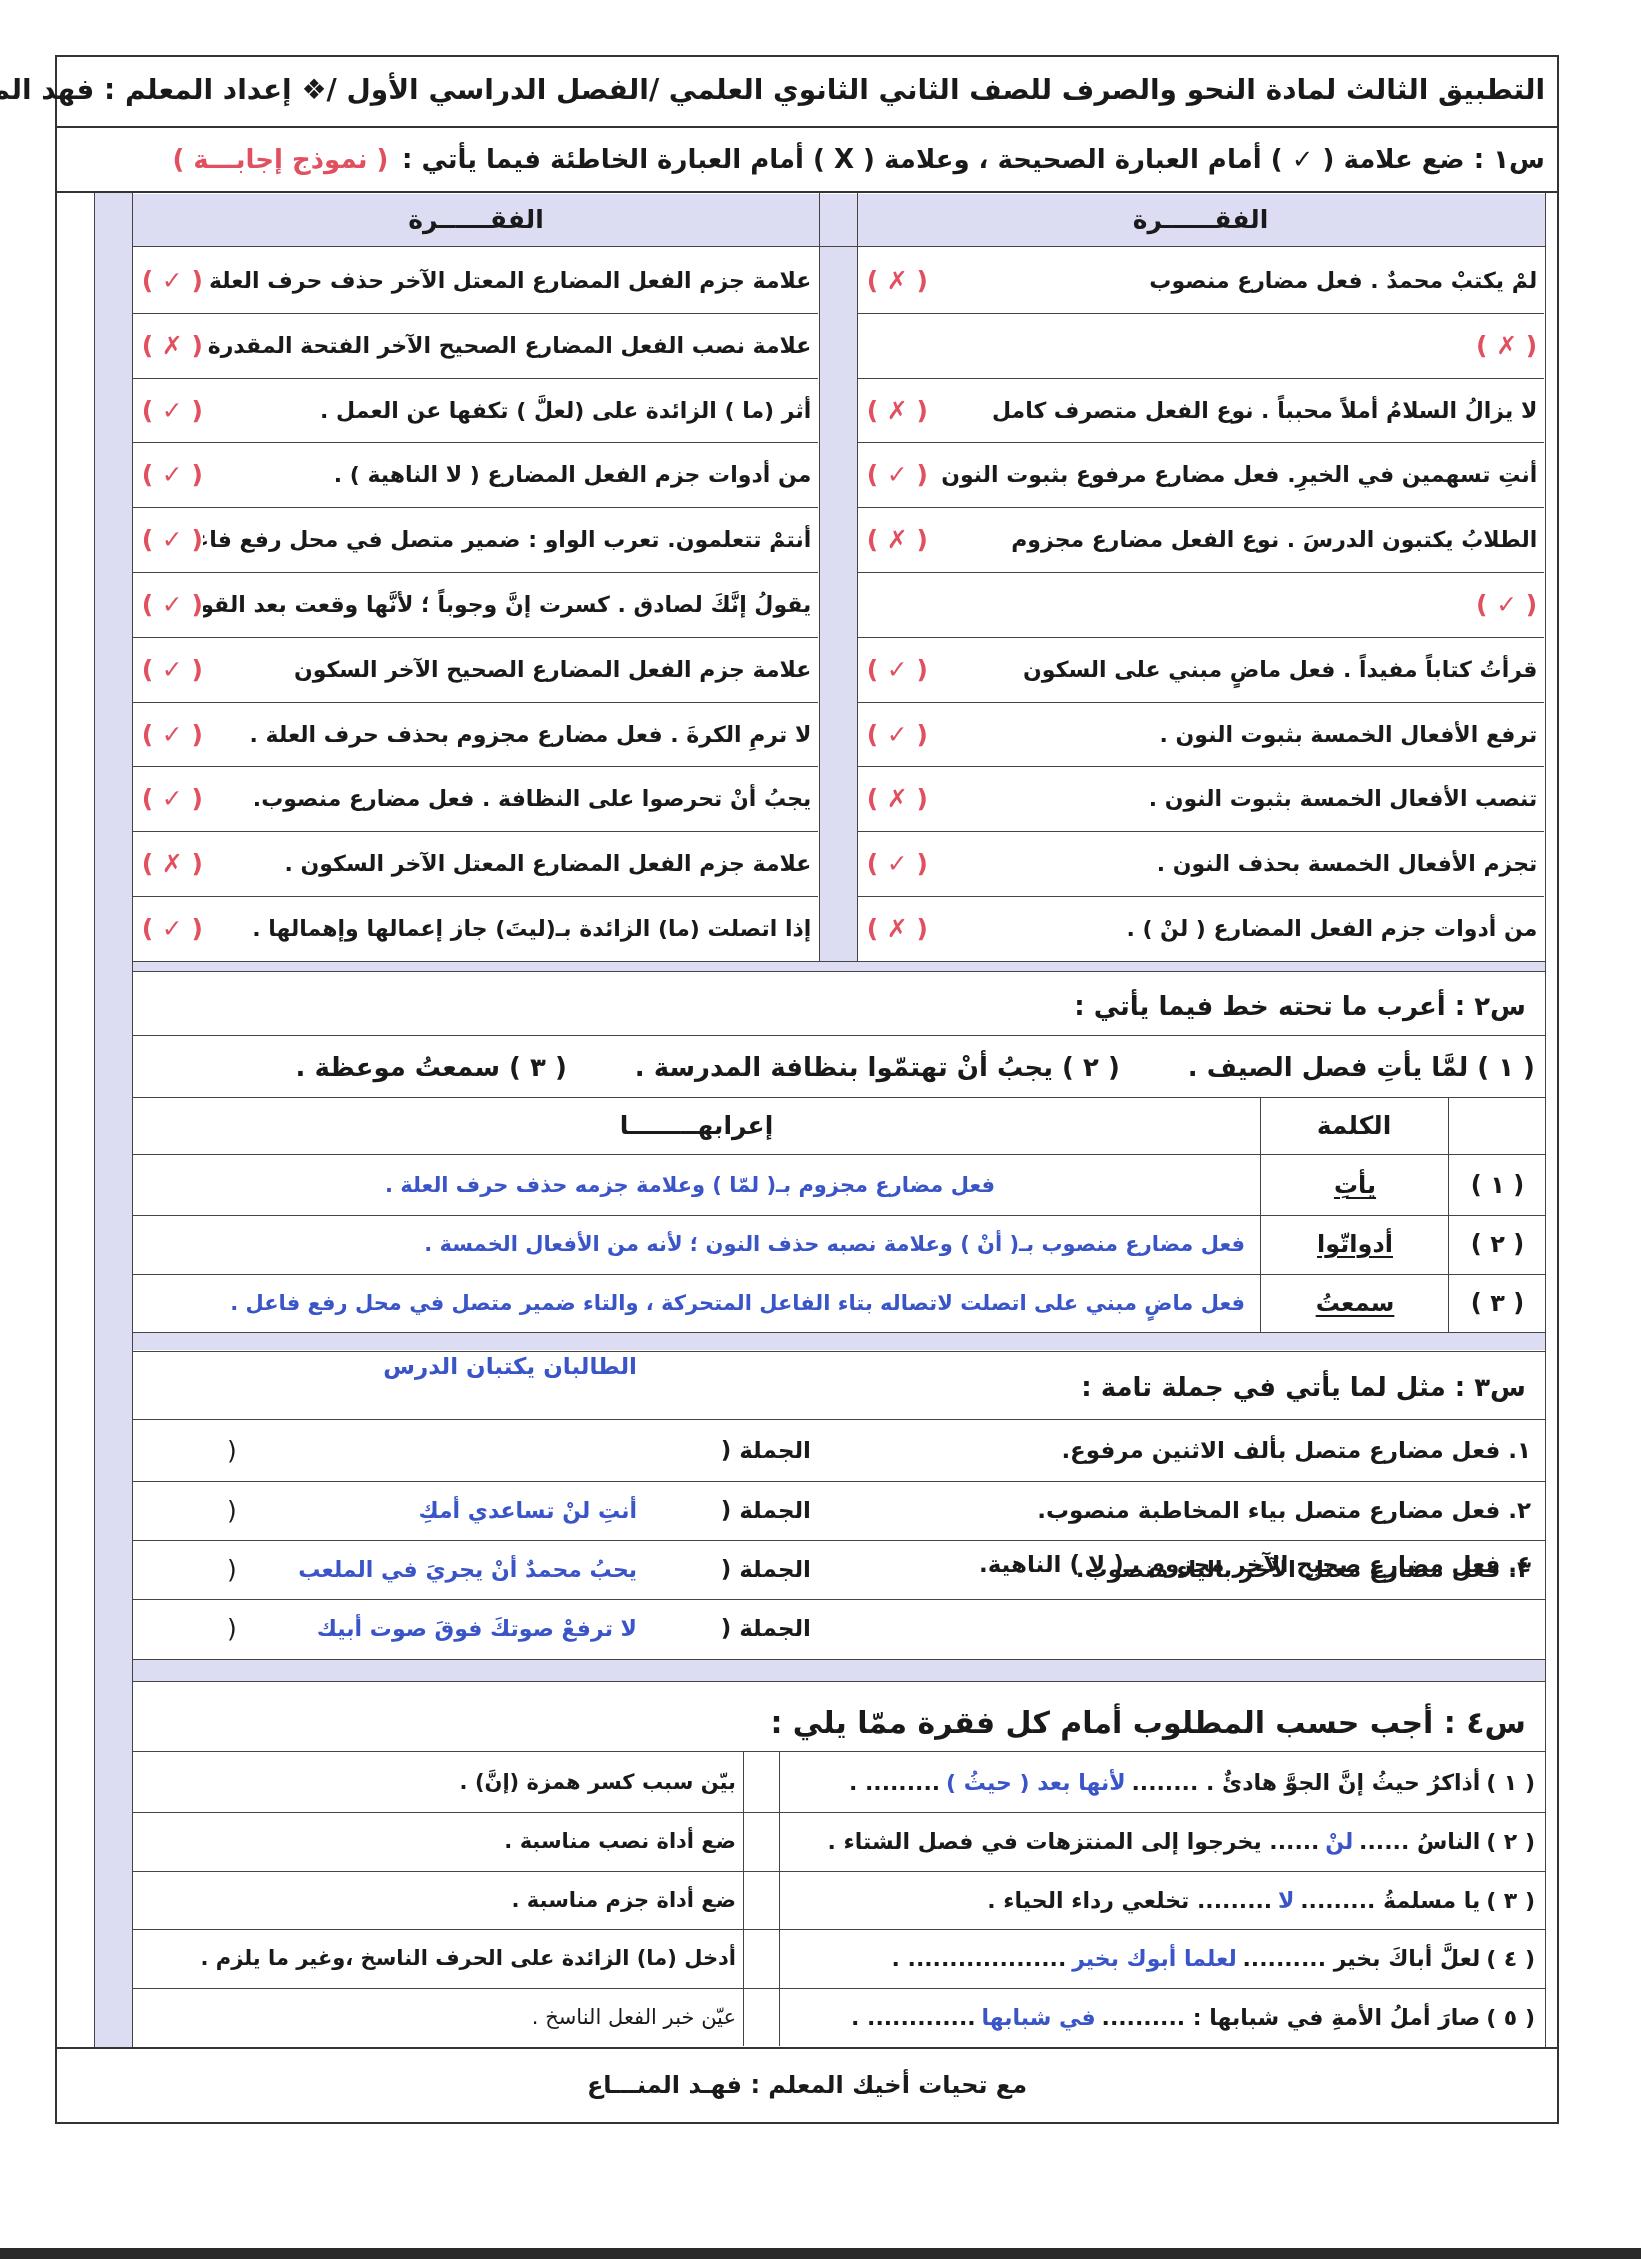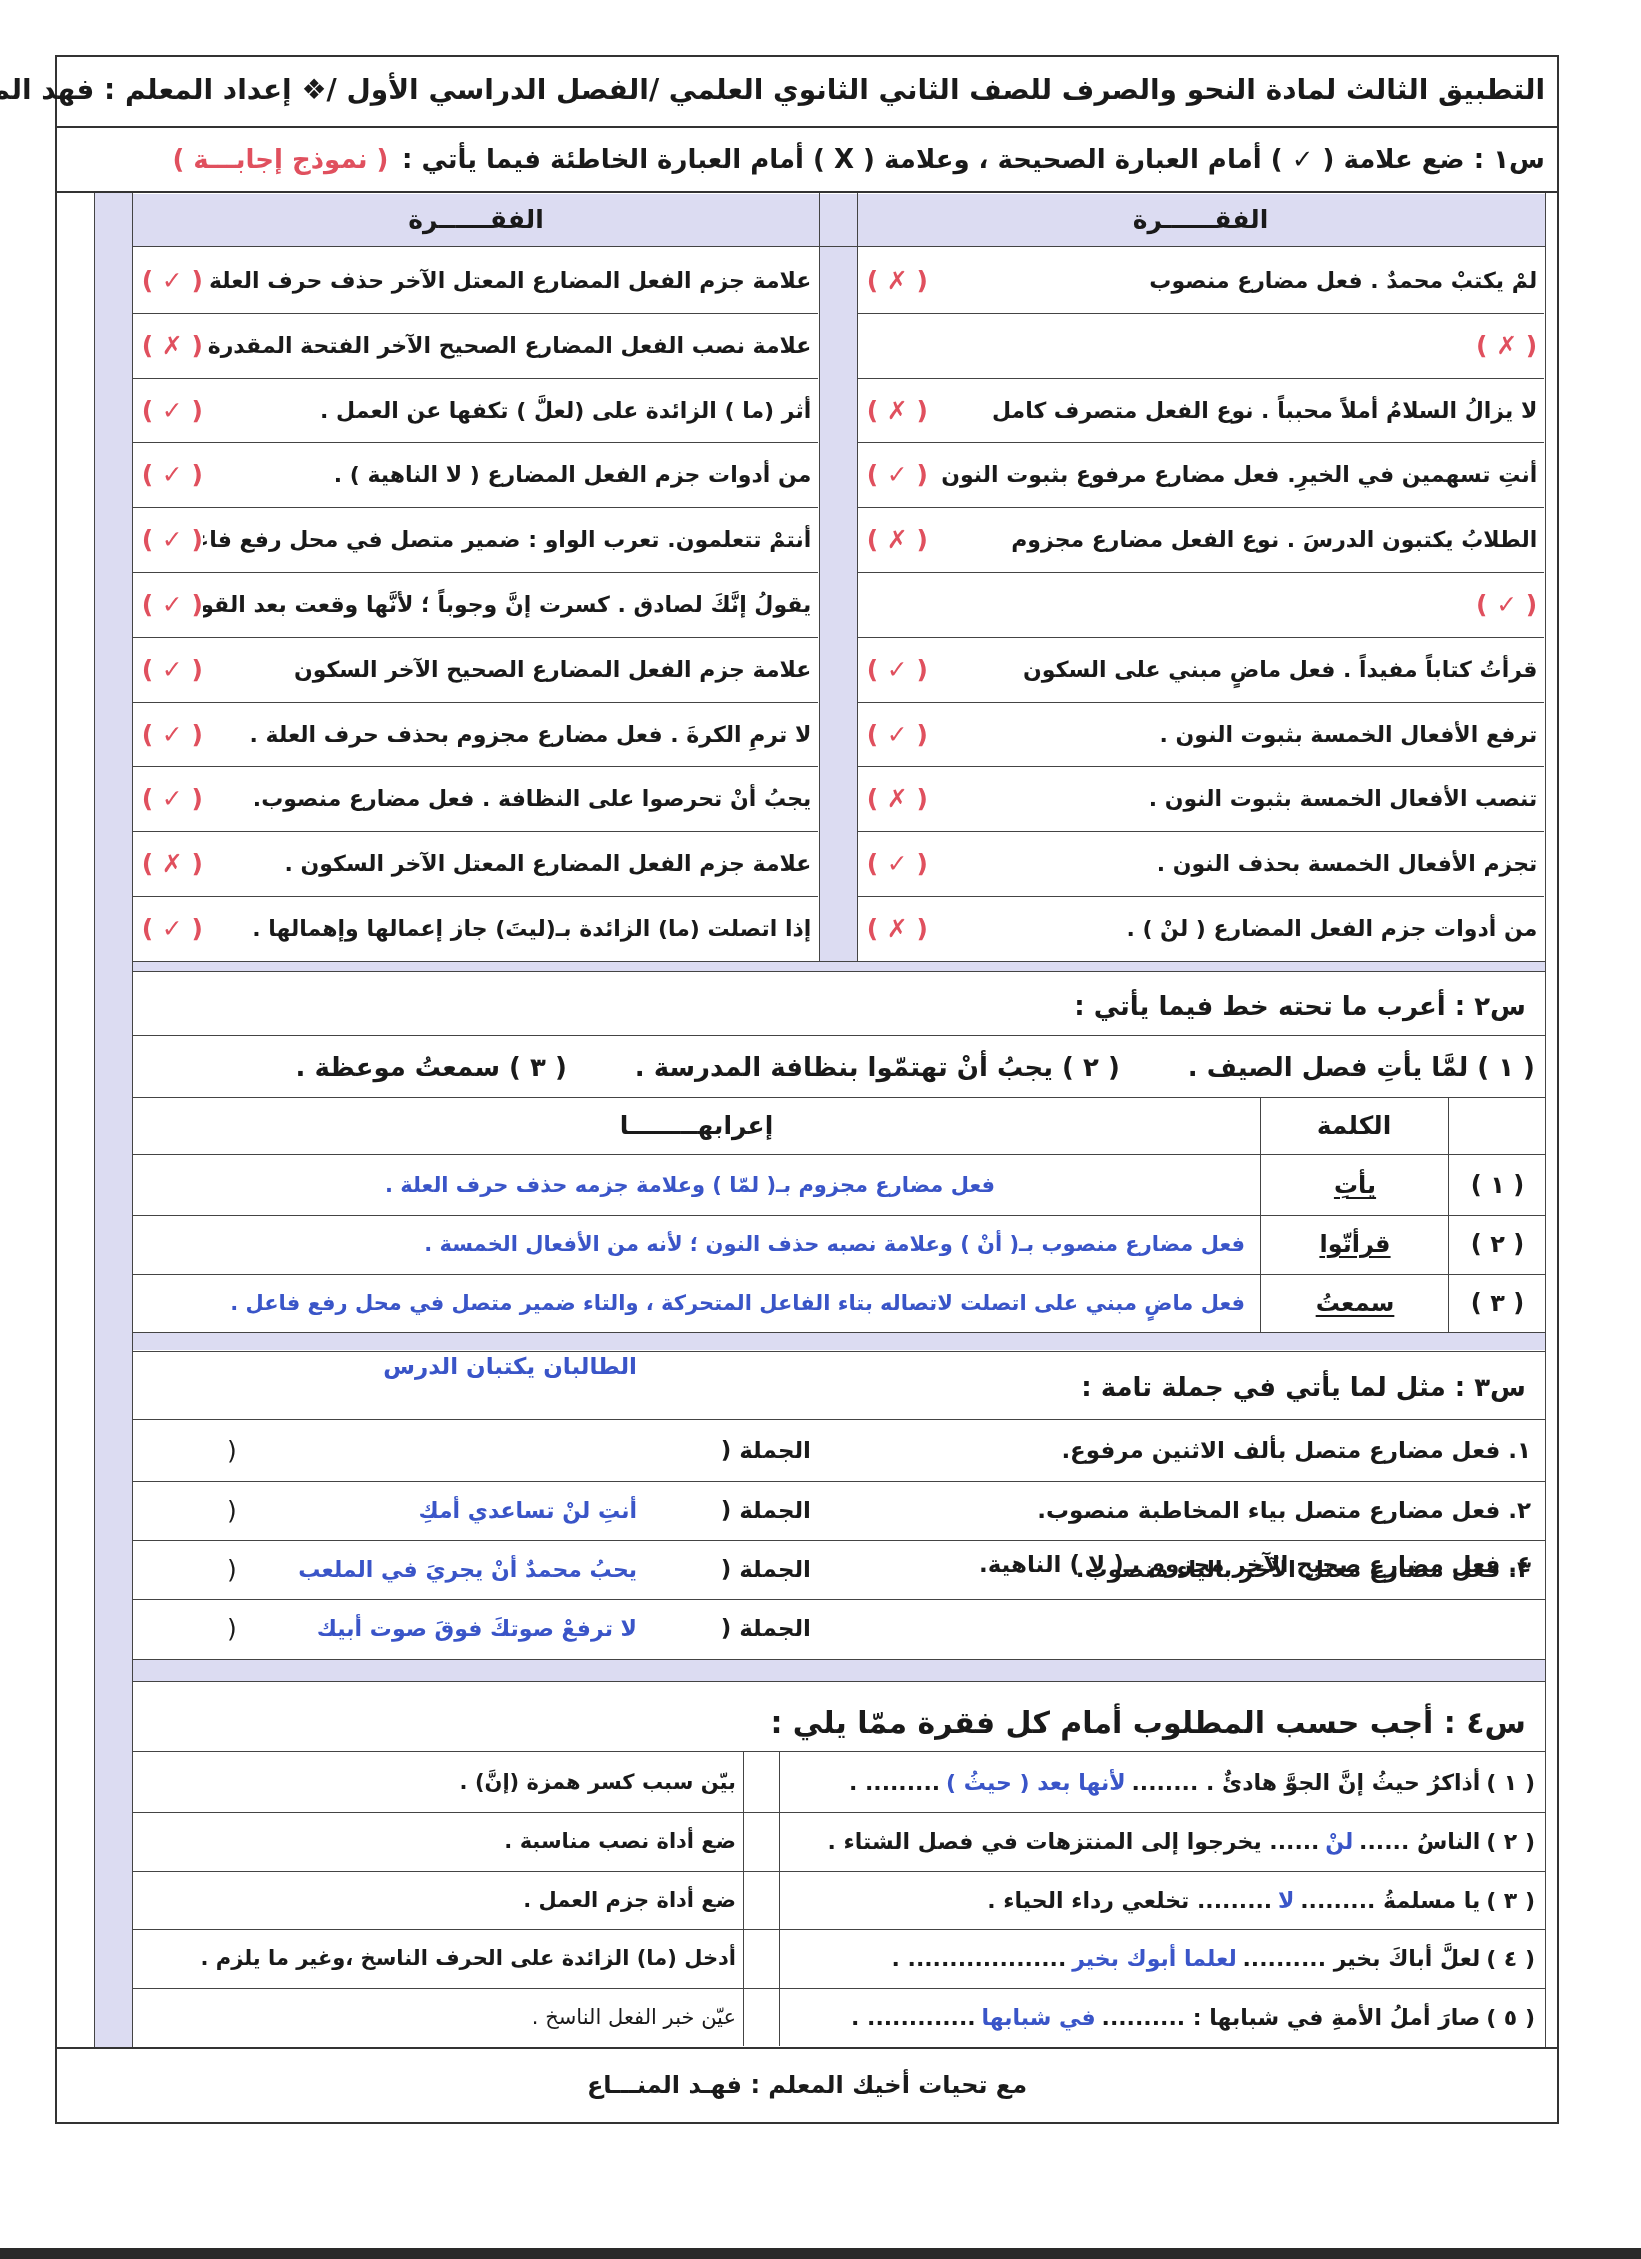--- a/index.html
+++ b/index.html
@@ -182,21 +182,21 @@
 <div class="abs hdr" style="left:1260px; top:1101px; width:188px; height:50px; line-height:50px; letter-spacing:1px;">الكلمة</div>
 <div class="abs hdr" style="left:133px; top:1101px; width:1127px; height:50px; line-height:50px; letter-spacing:1px;">إعرابهــــــــا</div>
 <div class="hline thin" style="left:132px; top:1154px; width:1413px;"></div>
 
 <div id="q2-rows">
     <div class="abs" style="left: 1450px; top: 1156px; width: 95px; height: 59px; line-height: 59px; text-align: center; font-weight: bold; font-size: 24px; direction: rtl;">( ١ )</div>
     <div class="abs" style="left: 1262px; top: 1156px; width: 186px; height: 59px; line-height: 59px; text-align: center; font-weight: bold; font-size: 24px; direction: rtl;"><u>يأتِ</u></div>
     <div class="abs answer-blue" style="left: 135px; top: 1156px; width: 1110px; height: 59px; line-height: 59px; text-align: center; font-size: 21px; direction: rtl; white-space: nowrap; overflow: hidden;">فعل مضارع مجزوم بـ( لمّا ) وعلامة جزمه حذف حرف العلة .</div>
     <div class="hline thin" style="left: 132px; top: 1215px; width: 1413px;"></div>
     <div class="abs" style="left: 1450px; top: 1215px; width: 95px; height: 59px; line-height: 59px; text-align: center; font-weight: bold; font-size: 24px; direction: rtl;">( ٢ )</div>
-    <div class="abs" style="left: 1262px; top: 1215px; width: 186px; height: 59px; line-height: 59px; text-align: center; font-weight: bold; font-size: 24px; direction: rtl;"><u>قرأتّوا</u></div>
+    <div class="abs" style="left: 1262px; top: 1215px; width: 186px; height: 59px; line-height: 59px; text-align: center; font-weight: bold; font-size: 24px; direction: rtl;"><u>أدواتّوا</u></div>
     <div class="abs answer-blue" style="left: 135px; top: 1215px; width: 1110px; height: 59px; line-height: 59px; text-align: right; font-size: 21px; direction: rtl; white-space: nowrap; overflow: hidden;">فعل مضارع منصوب بـ( أنْ ) وعلامة نصبه حذف النون ؛ لأنه من الأفعال الخمسة .</div>
     <div class="hline thin" style="left: 132px; top: 1274px; width: 1413px;"></div>
     <div class="abs" style="left: 1450px; top: 1274px; width: 95px; height: 59px; line-height: 59px; text-align: center; font-weight: bold; font-size: 24px; direction: rtl;">( ٣ )</div>
     <div class="abs" style="left: 1262px; top: 1274px; width: 186px; height: 59px; line-height: 59px; text-align: center; font-weight: bold; font-size: 24px; direction: rtl;"><u>سمعتُ</u></div>
     <div class="abs answer-blue" style="left: 135px; top: 1274px; width: 1110px; height: 59px; line-height: 59px; text-align: right; font-size: 21px; direction: rtl; white-space: nowrap; overflow: hidden;">فعل ماضٍ مبني على اتصلت لاتصاله بتاء الفاعل المتحركة ، والتاء ضمير متصل في محل رفع فاعل .</div>
   </div>
 
 <div class="hline thin" style="left:132px; top:1332px; width:1413px;"></div>
 <div class="abs lav" style="left:133px; top:1333px; width:1412px; height:17.4px;"></div>
 <div class="hline thin" style="left:132px; top:1351px; width:1413px;"></div>
@@ -249,21 +249,21 @@
       <span>...... يخرجوا إلى المنتزهات في فصل الشتاء .</span>
     </div>
     <div class="abs" style="left: 145px; top: 1812px; width: 591px; height: 59px; line-height: 59px; text-align: right; font-weight: bold; font-size: 21px; direction: rtl; white-space: nowrap;">ضع أداة نصب مناسبة .</div>
     <div class="hline thin" style="left: 132px; top: 1871px; width: 1413px;"></div>
     <div class="row" style="left: 782px; top: 1871px; width: 753px; height: 59px; font-weight: bold; font-size: 22px; white-space: nowrap; gap: 5.8px;">
       <span>( ٣ )</span>
       <span>يا مسلمةُ .........</span>
       <span class="answer-blue">لا</span>
       <span>......... تخلعي رداء الحياء .</span>
     </div>
-    <div class="abs" style="left: 145px; top: 1871px; width: 591px; height: 59px; line-height: 59px; text-align: right; font-weight: bold; font-size: 21px; direction: rtl; white-space: nowrap;">ضع أداة جزم العمل .</div>
+    <div class="abs" style="left: 145px; top: 1871px; width: 591px; height: 59px; line-height: 59px; text-align: right; font-weight: bold; font-size: 21px; direction: rtl; white-space: nowrap;">ضع أداة جزم مناسبة .</div>
     <div class="hline thin" style="left: 132px; top: 1929px; width: 1413px;"></div>
     <div class="row" style="left: 782px; top: 1929px; width: 753px; height: 59px; font-weight: bold; font-size: 22px; white-space: nowrap; gap: 5.8px;">
       <span>( ٤ )</span>
       <span>لعلَّ أباكَ بخير ..........</span>
       <span class="answer-blue">لعلما أبوك بخير</span>
       <span>................... .</span>
     </div>
     <div class="abs" style="left: 145px; top: 1929px; width: 591px; height: 59px; line-height: 59px; text-align: right; font-weight: bold; font-size: 21px; direction: rtl; white-space: nowrap;">أدخل (ما) الزائدة على الحرف الناسخ ،وغير ما يلزم .</div>
     <div class="hline thin" style="left: 132px; top: 1988px; width: 1413px;"></div>
     <div class="row" style="left: 782px; top: 1988px; width: 753px; height: 59px; font-weight: bold; font-size: 22px; white-space: nowrap; gap: 5.8px;">

